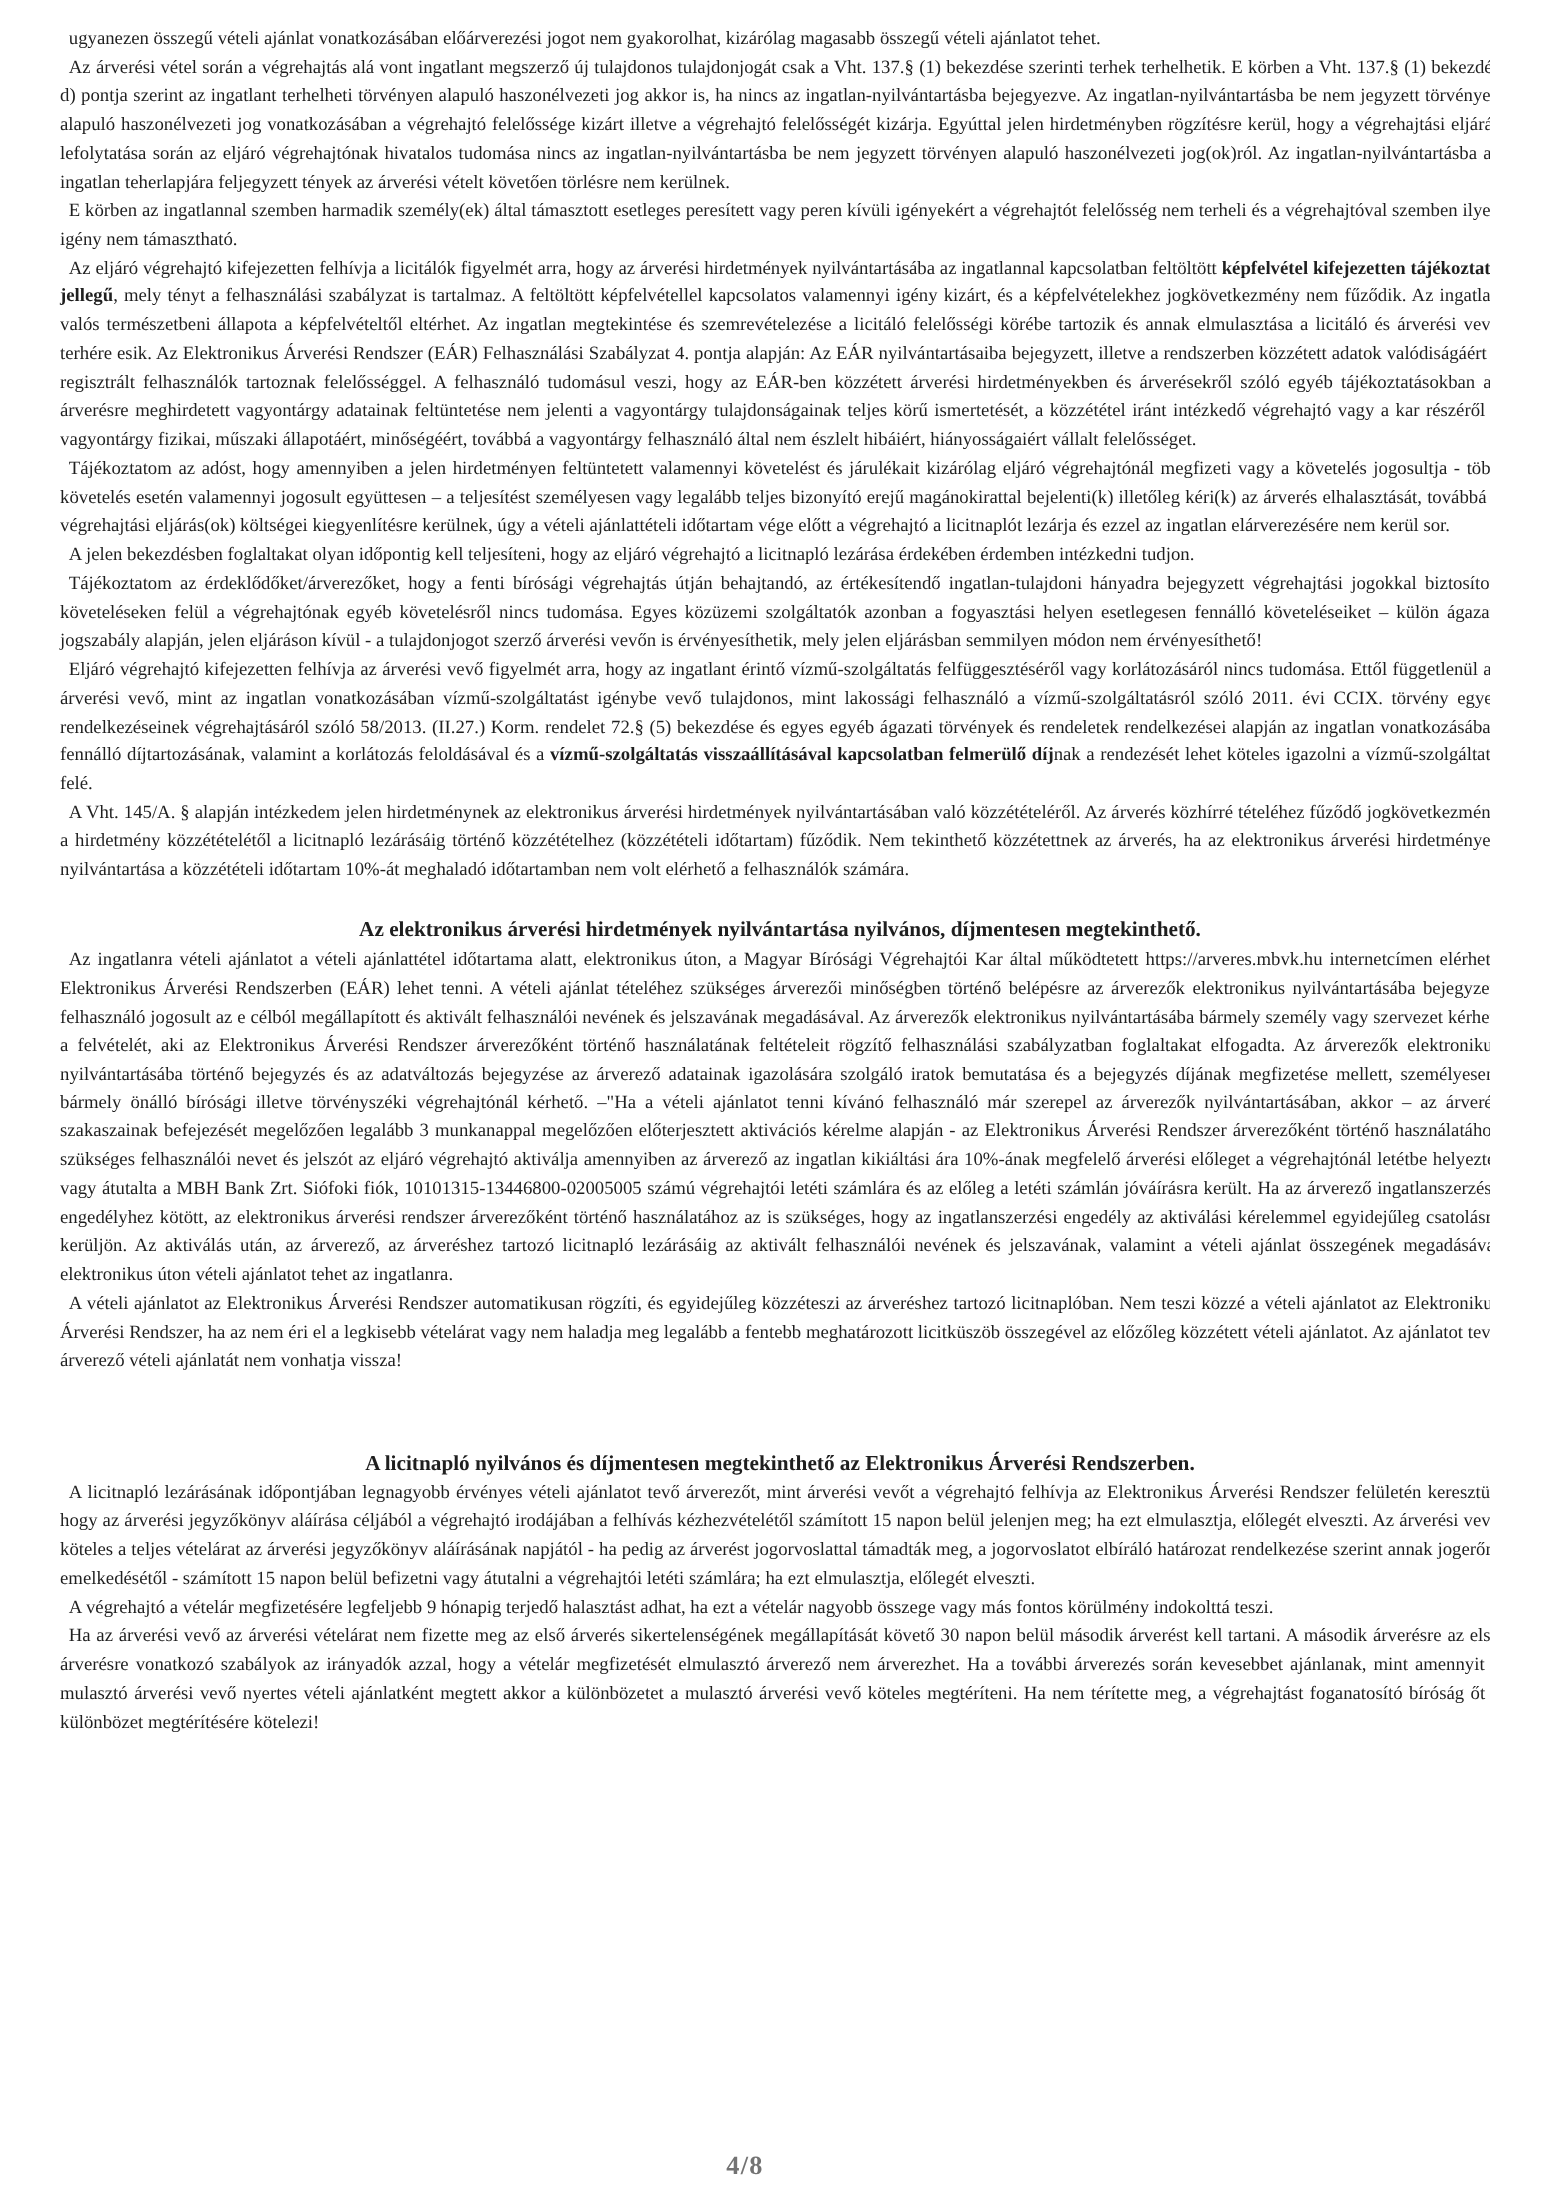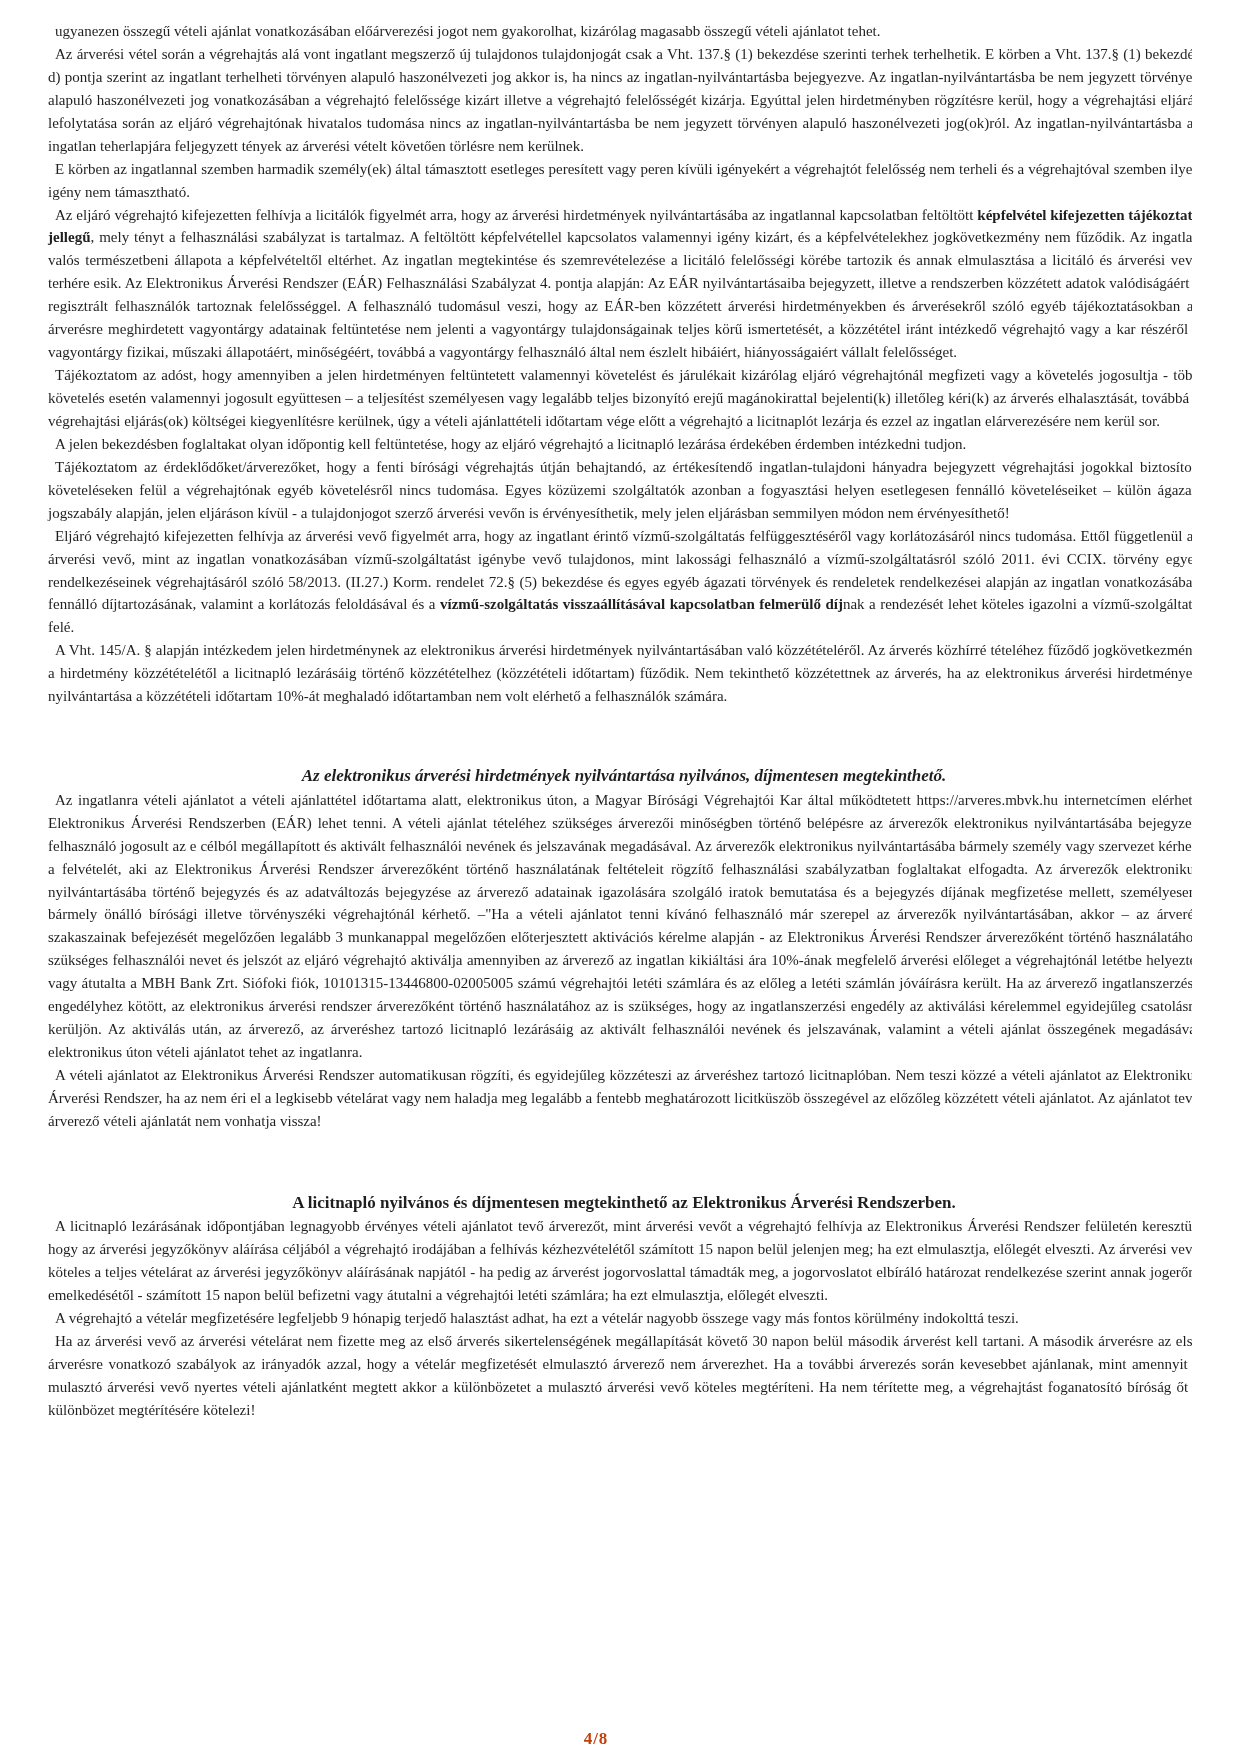--- a/index.html
+++ b/index.html
@@ -29,47 +29,46 @@
     margin: 0;
     text-indent: 7px;
   }
   .doc p.heading {
     text-align: center;
     text-indent: 0;
     font-weight: bold;
     font-size: 17px;
     line-height: 1.45;
   }
-  .doc p.gap-lg { margin-top: 56px; font-style: italic; }
+  .doc p.gap-lg { margin-top: 24px; }
   .doc p.gap-xl { margin-top: 58px; }
   .doc b { font-weight: bold; }
   .page-number {
     position: absolute;
     left: 0;
     right: 0;
     top: 1716px;
     text-align: center;
     font-weight: bold;
-    font-size: 17px;
-    color: #c2410c;
+    font-size: 21px;
+    color: #737373;
     letter-spacing: 1px;
-    margin-top: 10px;
   }
 </style>
 </head>
 <body>
 
 <div class="page">
   <div class="doc" id="doc">
       <p><span>ugyanezen összegű vételi ajánlat vonatkozásában előárverezési jogot nem gyakorolhat, kizárólag magasabb összegű vételi ajánlatot tehet.</span></p>
       <p><span>Az árverési vétel során a végrehajtás alá vont ingatlant megszerző új tulajdonos tulajdonjogát csak a Vht. 137.§ (1) bekezdése szerinti terhek terhelhetik. E körben a Vht. 137.§ (1) bekezdés d) pontja szerint az ingatlant terhelheti törvényen alapuló haszonélvezeti jog akkor is, ha nincs az ingatlan-nyilvántartásba bejegyezve. Az ingatlan-nyilvántartásba be nem jegyzett törvényen alapuló haszonélvezeti jog vonatkozásában a végrehajtó felelőssége kizárt illetve a végrehajtó felelősségét kizárja. Egyúttal jelen hirdetményben rögzítésre kerül, hogy a végrehajtási eljárás lefolytatása során az eljáró végrehajtónak hivatalos tudomása nincs az ingatlan-nyilvántartásba be nem jegyzett törvényen alapuló haszonélvezeti jog(ok)ról. Az ingatlan-nyilvántartásba az ingatlan teherlapjára feljegyzett tények az árverési vételt követően törlésre nem kerülnek.</span></p>
       <p><span>E körben az ingatlannal szemben harmadik személy(ek) által támasztott esetleges peresített vagy peren kívüli igényekért a végrehajtót felelősség nem terheli és a végrehajtóval szemben ilyen igény nem támasztható.</span></p>
       <p><span>Az eljáró végrehajtó kifejezetten felhívja a licitálók figyelmét arra, hogy az árverési hirdetmények nyilvántartásába az ingatlannal kapcsolatban feltöltött </span><b>képfelvétel kifejezetten tájékoztató jellegű</b><span>, mely tényt a felhasználási szabályzat is tartalmaz. A feltöltött képfelvétellel kapcsolatos valamennyi igény kizárt, és a képfelvételekhez jogkövetkezmény nem fűződik. Az ingatlan valós természetbeni állapota a képfelvételtől eltérhet. Az ingatlan megtekintése és szemrevételezése a licitáló felelősségi körébe tartozik és annak elmulasztása a licitáló és árverési vevő terhére esik. Az Elektronikus Árverési Rendszer (EÁR) Felhasználási Szabályzat 4. pontja alapján: Az EÁR nyilvántartásaiba bejegyzett, illetve a rendszerben közzétett adatok valódiságáért a regisztrált felhasználók tartoznak felelősséggel. A felhasználó tudomásul veszi, hogy az EÁR-ben közzétett árverési hirdetményekben és árverésekről szóló egyéb tájékoztatásokban az árverésre meghirdetett vagyontárgy adatainak feltüntetése nem jelenti a vagyontárgy tulajdonságainak teljes körű ismertetését, a közzététel iránt intézkedő végrehajtó vagy a kar részéről a vagyontárgy fizikai, műszaki állapotáért, minőségéért, továbbá a vagyontárgy felhasználó által nem észlelt hibáiért, hiányosságaiért vállalt felelősséget.</span></p>
       <p><span>Tájékoztatom az adóst, hogy amennyiben a jelen hirdetményen feltüntetett valamennyi követelést és járulékait kizárólag eljáró végrehajtónál megfizeti vagy a követelés jogosultja - több követelés esetén valamennyi jogosult együttesen – a teljesítést személyesen vagy legalább teljes bizonyító erejű magánokirattal bejelenti(k) illetőleg kéri(k) az árverés elhalasztását, továbbá a végrehajtási eljárás(ok) költségei kiegyenlítésre kerülnek, úgy a vételi ajánlattételi időtartam vége előtt a végrehajtó a licitnaplót lezárja és ezzel az ingatlan elárverezésére nem kerül sor.</span></p>
-      <p><span>A jelen bekezdésben foglaltakat olyan időpontig kell feltüntetése, hogy az eljáró végrehajtó a licitnapló lezárása érdekében érdemben intézkedni tudjon.</span></p>
+      <p><span>A jelen bekezdésben foglaltakat olyan időpontig kell teljesíteni, hogy az eljáró végrehajtó a licitnapló lezárása érdekében érdemben intézkedni tudjon.</span></p>
       <p><span>Tájékoztatom az érdeklődőket/árverezőket, hogy a fenti bírósági végrehajtás útján behajtandó, az értékesítendő ingatlan-tulajdoni hányadra bejegyzett végrehajtási jogokkal biztosított követeléseken felül a végrehajtónak egyéb követelésről nincs tudomása. Egyes közüzemi szolgáltatók azonban a fogyasztási helyen esetlegesen fennálló követeléseiket – külön ágazati jogszabály alapján, jelen eljáráson kívül - a tulajdonjogot szerző árverési vevőn is érvényesíthetik, mely jelen eljárásban semmilyen módon nem érvényesíthető!</span></p>
       <p><span>Eljáró végrehajtó kifejezetten felhívja az árverési vevő figyelmét arra, hogy az ingatlant érintő vízmű-szolgáltatás felfüggesztéséről vagy korlátozásáról nincs tudomása. Ettől függetlenül az árverési vevő, mint az ingatlan vonatkozásában vízmű-szolgáltatást igénybe vevő tulajdonos, mint lakossági felhasználó a vízmű-szolgáltatásról szóló 2011. évi CCIX. törvény egyes rendelkezéseinek végrehajtásáról szóló 58/2013. (II.27.) Korm. rendelet 72.§ (5) bekezdése és egyes egyéb ágazati törvények és rendeletek rendelkezései alapján az ingatlan vonatkozásában fennálló díjtartozásának, valamint a korlátozás feloldásával és a </span><b>vízmű-szolgáltatás visszaállításával kapcsolatban felmerülő díj</b><span>nak a rendezését lehet köteles igazolni a vízmű-szolgáltató felé.</span></p>
       <p><span>A Vht. 145/A. § alapján intézkedem jelen hirdetménynek az elektronikus árverési hirdetmények nyilvántartásában való közzétételéről. Az árverés közhírré tételéhez fűződő jogkövetkezmény a hirdetmény közzétételétől a licitnapló lezárásáig történő közzétételhez (közzétételi időtartam) fűződik. Nem tekinthető közzétettnek az árverés, ha az elektronikus árverési hirdetmények nyilvántartása a közzétételi időtartam 10%-át meghaladó időtartamban nem volt elérhető a felhasználók számára.</span></p>
       <p class="heading gap-lg"><b>Az elektronikus árverési hirdetmények nyilvántartása nyilvános, díjmentesen megtekinthető.</b></p>
       <p><span>Az ingatlanra vételi ajánlatot a vételi ajánlattétel időtartama alatt, elektronikus úton, a Magyar Bírósági Végrehajtói Kar által működtetett https://arveres.mbvk.hu internetcímen elérhető Elektronikus Árverési Rendszerben (EÁR) lehet tenni. A vételi ajánlat tételéhez szükséges árverezői minőségben történő belépésre az árverezők elektronikus nyilvántartásába bejegyzett felhasználó jogosult az e célból megállapított és aktivált felhasználói nevének és jelszavának megadásával. Az árverezők elektronikus nyilvántartásába bármely személy vagy szervezet kérheti a felvételét, aki az Elektronikus Árverési Rendszer árverezőként történő használatának feltételeit rögzítő felhasználási szabályzatban foglaltakat elfogadta. Az árverezők elektronikus nyilvántartásába történő bejegyzés és az adatváltozás bejegyzése az árverező adatainak igazolására szolgáló iratok bemutatása és a bejegyzés díjának megfizetése mellett, személyesen, bármely önálló bírósági illetve törvényszéki végrehajtónál kérhető. –"Ha a vételi ajánlatot tenni kívánó felhasználó már szerepel az árverezők nyilvántartásában, akkor – az árverés szakaszainak befejezését megelőzően  legalább 3 munkanappal megelőzően előterjesztett aktivációs kérelme alapján - az Elektronikus Árverési Rendszer árverezőként történő használatához szükséges felhasználói nevet és jelszót az eljáró végrehajtó aktiválja amennyiben az árverező az ingatlan kikiáltási ára 10%-ának megfelelő árverési előleget a végrehajtónál letétbe helyezte, vagy átutalta a  MBH Bank Zrt. Siófoki fiók, 10101315-13446800-02005005 számú végrehajtói letéti számlára és az előleg a letéti számlán jóváírásra került. Ha az árverező ingatlanszerzése engedélyhez kötött, az elektronikus árverési rendszer árverezőként történő használatához az is szükséges, hogy az ingatlanszerzési engedély az aktiválási kérelemmel egyidejűleg csatolásra kerüljön. Az aktiválás után, az árverező, az árveréshez tartozó licitnapló lezárásáig az aktivált felhasználói nevének és jelszavának, valamint a vételi ajánlat összegének megadásával elektronikus úton vételi ajánlatot tehet az ingatlanra.</span></p>
       <p><span>A vételi ajánlatot az Elektronikus Árverési Rendszer automatikusan rögzíti, és egyidejűleg közzéteszi az árveréshez tartozó licitnaplóban. Nem teszi közzé a vételi ajánlatot az Elektronikus Árverési Rendszer, ha az nem éri el a legkisebb vételárat vagy nem haladja meg legalább a fentebb meghatározott licitküszöb összegével az előzőleg közzétett vételi ajánlatot. Az ajánlatot tevő árverező vételi ajánlatát nem vonhatja vissza!</span></p>
       <p class="heading gap-xl"><b>A licitnapló nyilvános és díjmentesen megtekinthető az Elektronikus Árverési Rendszerben.</b></p>
       <p><span>A licitnapló lezárásának időpontjában legnagyobb érvényes vételi ajánlatot tevő árverezőt, mint árverési vevőt a végrehajtó felhívja az Elektronikus Árverési Rendszer felületén keresztül, hogy az árverési jegyzőkönyv aláírása céljából a végrehajtó irodájában a felhívás kézhezvételétől számított 15 napon belül jelenjen meg; ha ezt elmulasztja, előlegét elveszti. Az árverési vevő köteles a teljes vételárat az árverési jegyzőkönyv aláírásának napjától - ha pedig az árverést jogorvoslattal támadták meg, a jogorvoslatot elbíráló határozat rendelkezése szerint annak jogerőre emelkedésétől - számított 15 napon belül befizetni vagy átutalni a végrehajtói letéti számlára; ha ezt elmulasztja, előlegét elveszti.</span></p>
       <p><span>A végrehajtó a vételár megfizetésére legfeljebb 9 hónapig terjedő halasztást adhat, ha ezt a vételár nagyobb összege vagy más fontos körülmény indokolttá teszi.</span></p>
       <p><span>Ha az árverési vevő az árverési vételárat nem fizette meg az első árverés sikertelenségének megállapítását követő 30 napon belül második árverést kell tartani. A második árverésre az első árverésre vonatkozó szabályok az irányadók azzal, hogy a vételár megfizetését elmulasztó árverező nem árverezhet. Ha a további árverezés során kevesebbet ajánlanak, mint amennyit a mulasztó árverési vevő nyertes vételi ajánlatként megtett akkor a különbözetet a mulasztó árverési vevő köteles megtéríteni. Ha nem térítette meg, a végrehajtást foganatosító bíróság őt a különbözet megtérítésére kötelezi!</span></p>

